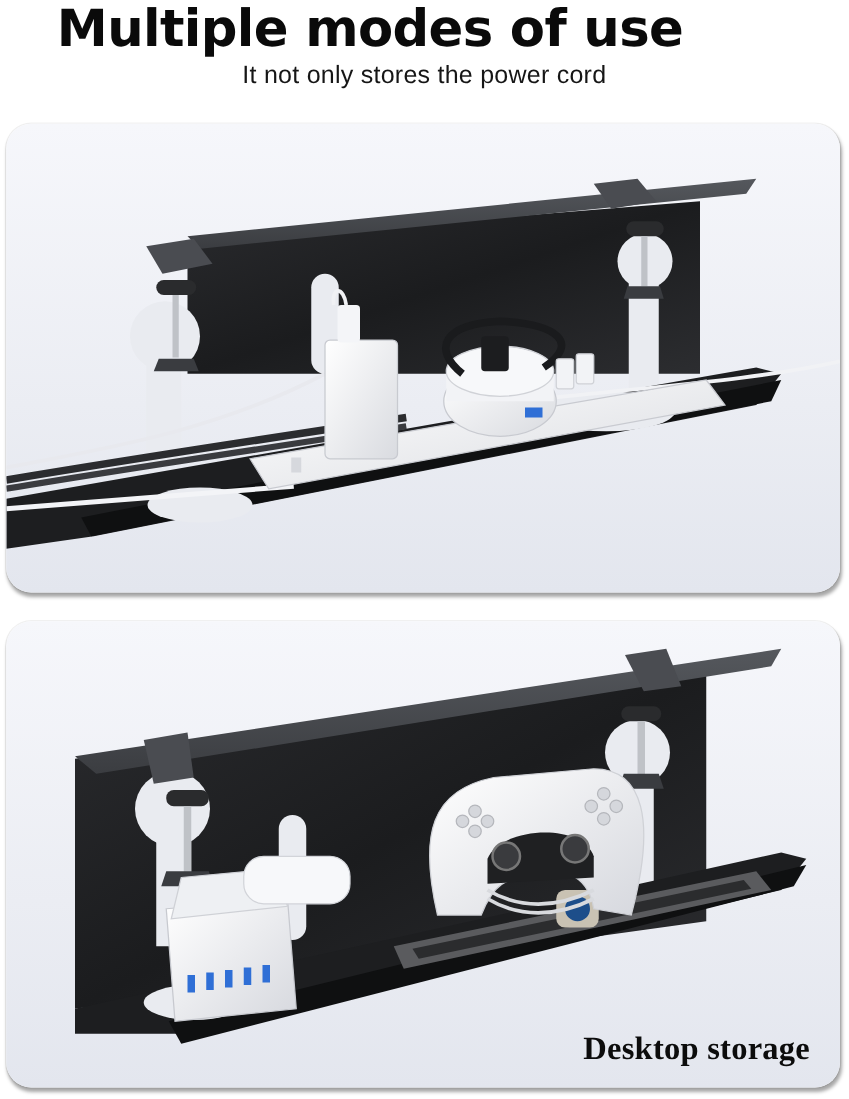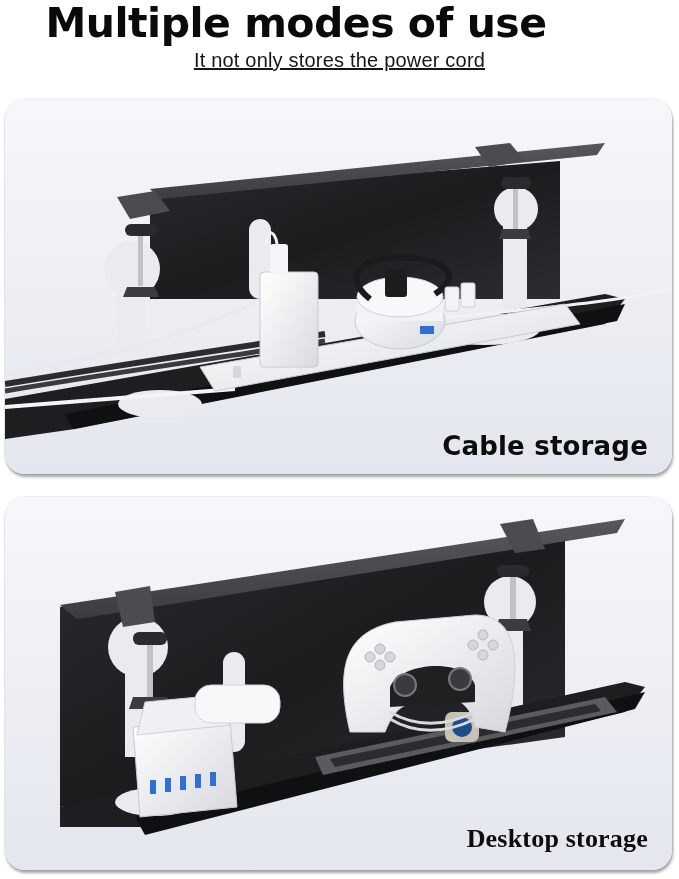--- a/index.html
+++ b/index.html
@@ -6,21 +6,21 @@
   html, body { width: 679px; height: 879px; background: #ffffff; overflow: hidden; }
   body { position: relative; font-family: "DejaVu Sans", "Liberation Sans", sans-serif; }
 
   .headline {
     position: absolute; left: 0; top: 0; width: 592px; text-align: center;
     font-family: "DejaVu Sans", sans-serif; font-weight: bold;
     font-size: 41px; letter-spacing: -0.5px; line-height: 46px; top: 0px; color: #0a0a0a;
   }
   .subhead {
     position: absolute; left: 0; top: 49px; width: 679px; text-align: center;
-    font-family: "Liberation Sans", sans-serif; font-size: 20px; color: #161616; letter-spacing: 0.2px; text-decoration: underline;
+    font-family: "Liberation Sans", sans-serif; font-size: 20px; color: #161616; letter-spacing: 0.2px;
   }
 
   .panel {
     position: absolute; left: 5px; width: 667px; border-radius: 20px;
     background: linear-gradient(180deg, #f6f7fb 0%, #ebedf3 60%, #e3e6ee 100%);
     box-shadow: 1px 3px 3px rgba(0,0,0,0.35), 0 0 0 1px rgba(0,0,0,0.06);
     overflow: hidden;
   }
   .panel-1 { top: 99px; height: 375px; }
   .panel-2 { top: 497px; height: 373px; }
@@ -106,21 +106,20 @@
 
     <ellipse cx="395" cy="222" rx="45" ry="28" fill="url(#white1)" stroke="#c8cad0"></ellipse>
     <rect x="352" y="198" width="86" height="24" fill="#f2f3f6"></rect>
     <ellipse cx="395" cy="198" rx="43" ry="20" fill="#f7f8fa" stroke="#d0d2d7"></ellipse>
     <rect x="415" y="227" width="14" height="8" fill="#2f6fd6"></rect>
     <path d="M365,200 C340,180 350,160 395,158 C440,160 460,175 430,195" stroke="#1a1b1d" stroke-width="6" fill="none"></path>
     <rect x="380" y="170" width="22" height="28" rx="3" fill="#1c1d1f"></rect>
     <rect x="440" y="188" width="14" height="24" rx="2" fill="#f2f3f6" stroke="#cfd1d6"></rect>
     <rect x="456" y="184" width="14" height="24" rx="2" fill="#f2f3f6" stroke="#cfd1d6"></rect>
   </svg>
-  <div class="panel-label">Cable storage</div>
 </div>
 
 <div class="panel panel-2">
   <svg class="scene" width="667" height="373" viewBox="0 0 667 373">
     <defs>
       <linearGradient id="p2back" x1="0" y1="0" x2="1" y2="1">
         <stop offset="0" stop-color="#2a2b2e"></stop>
           <stop offset="0.5" stop-color="#1b1c1e"></stop>
           <stop offset="1" stop-color="#2c2d30"></stop>
       </linearGradient>

